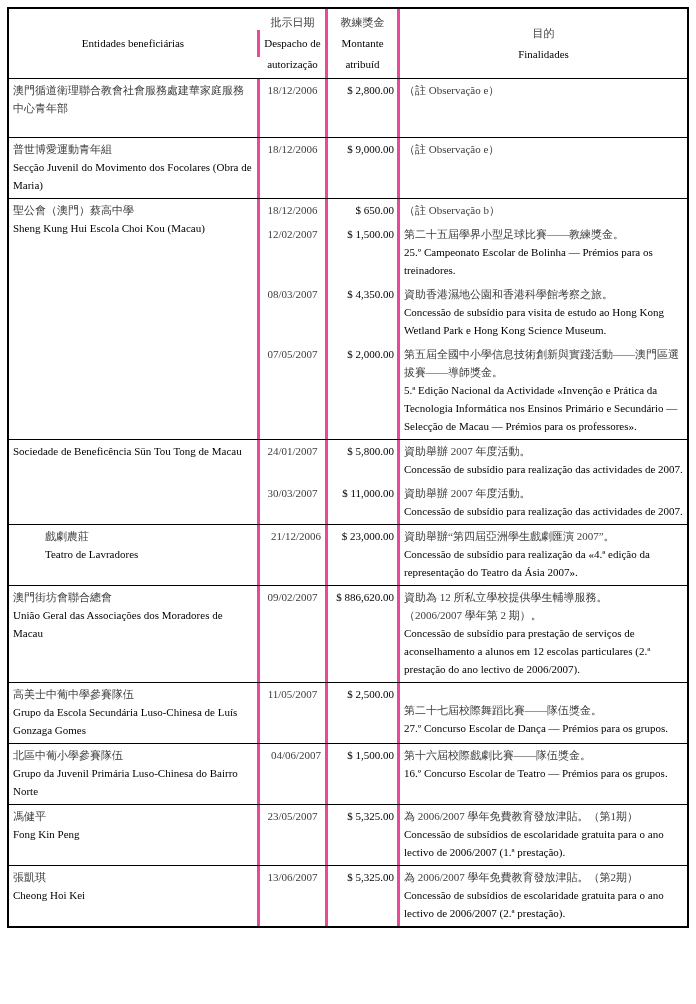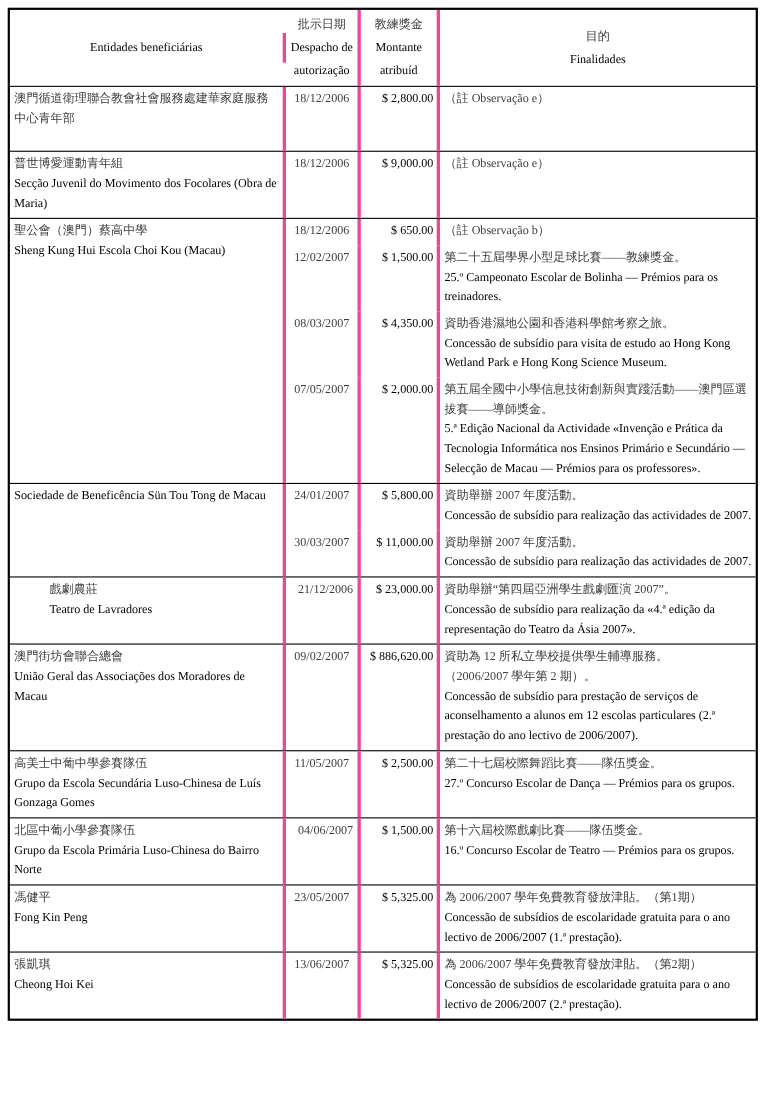--- a/index.html
+++ b/index.html
@@ -174,29 +174,29 @@
             <div class="pt">Concessão de subsídio para prestação de serviços de aconselhamento a alunos em 12 escolas particulares (2.ª prestação do ano lectivo de 2006/2007).</div>
           </div>
         </div>
         <div class="trow">
           <div class="cell c1 entity" style="grid-area: 1 / 1 / span 1;">
             <div class="zh">高美士中葡中學參賽隊伍</div>
             <div class="pt">Grupo da Escola Secundária Luso-Chinesa de Luís Gonzaga Gomes</div>
           </div>
           <div class="cell c2 date" style="grid-area: 1 / 2;">11/05/2007</div>
           <div class="cell c3 amount" style="grid-area: 1 / 3;">$ 2,500.00</div>
-          <div class="cell c4 purpose" style="grid-area: 1 / 4;">
+          <div class="cell c4 purpose" style="grid-area: 1 / 4; margin-top: 16px;">
             <div class="zh">第二十七屆校際舞蹈比賽——隊伍獎金。</div>
             <div class="pt">27.º Concurso Escolar de Dança — Prémios para os grupos.</div>
           </div>
         </div>
         <div class="trow">
           <div class="cell c1 entity" style="grid-area: 1 / 1 / span 1;">
             <div class="zh">北區中葡小學參賽隊伍</div>
-            <div class="pt">Grupo da Escola Primária Luso-Chinesa do Bairro Norte</div>
+            <div class="pt">Grupo da Juvenil Primária Luso-Chinesa do Bairro Norte</div>
           </div>
           <div class="cell c2 date" style="grid-area: 1 / 2; text-align: right;">04/06/2007</div>
           <div class="cell c3 amount" style="grid-area: 1 / 3;">$ 1,500.00</div>
           <div class="cell c4 purpose" style="grid-area: 1 / 4;">
             <div class="zh">第十六屆校際戲劇比賽——隊伍獎金。</div>
             <div class="pt">16.º Concurso Escolar de Teatro — Prémios para os grupos.</div>
           </div>
         </div>
         <div class="trow">
           <div class="cell c1 entity" style="grid-area: 1 / 1 / span 1;">

